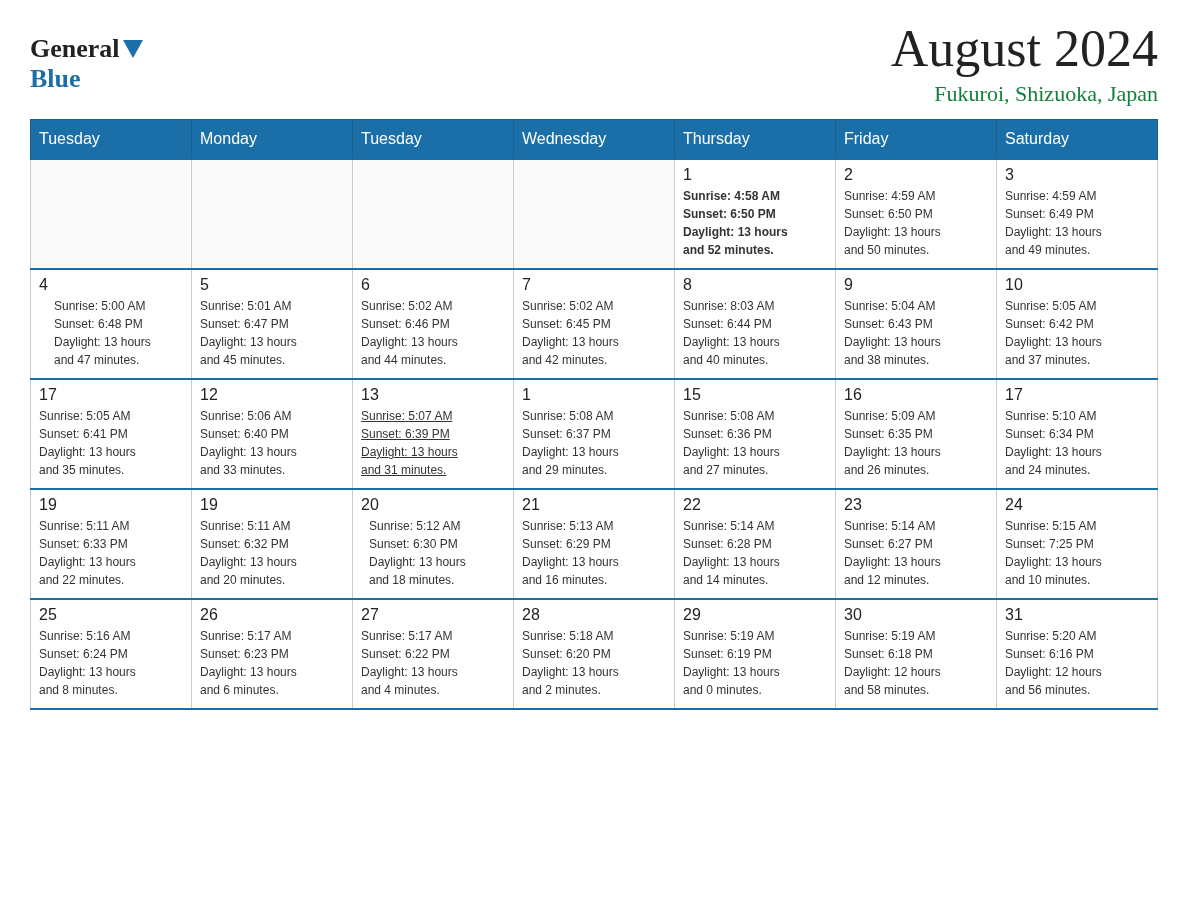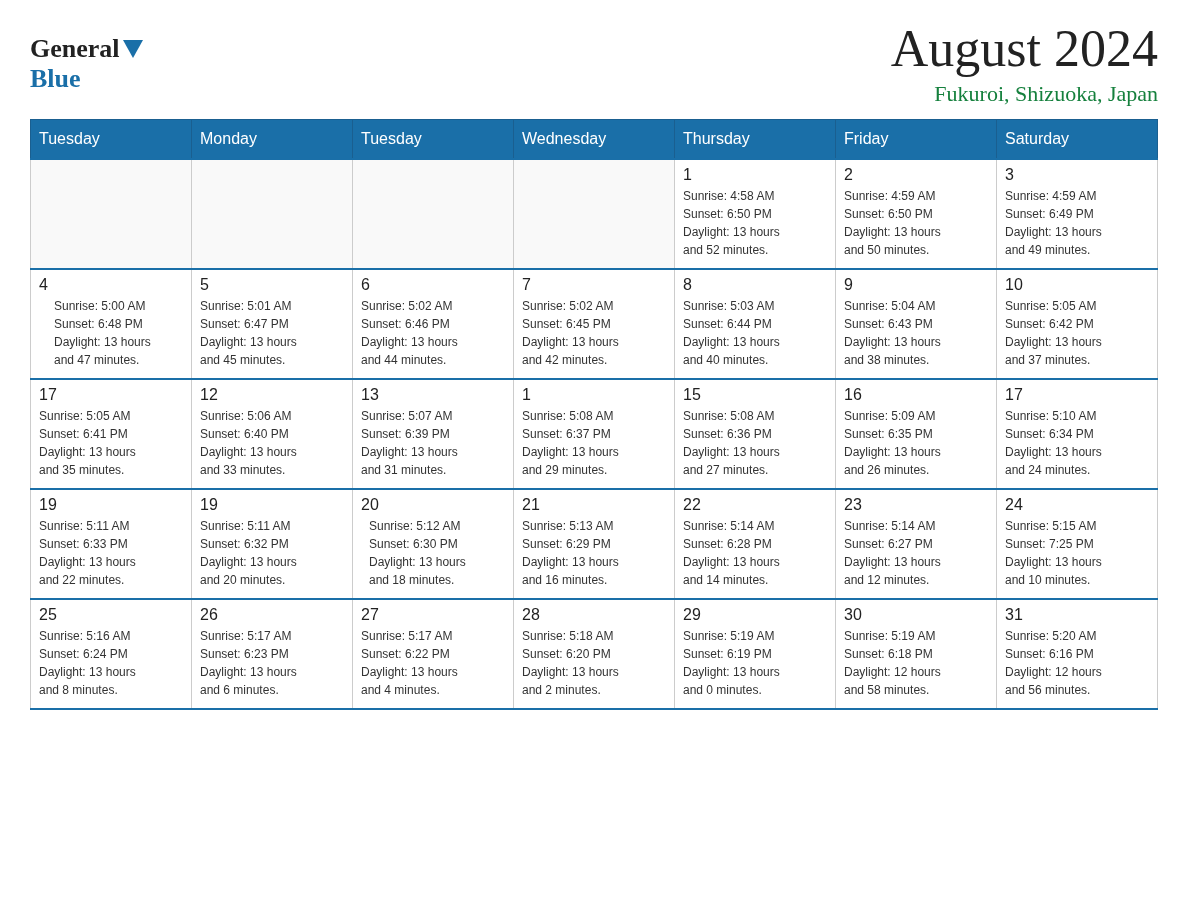--- a/index.html
+++ b/index.html
@@ -129,21 +129,21 @@
       </tr>
   </thead>
   <tbody id="calendar-body">
   <tr>
         <td class="empty-cell"></td>
         <td class="empty-cell"></td>
         <td class="empty-cell"></td>
         <td class="empty-cell"></td>
         <td>
           <span class="day-number">1</span>
-          <div class="day-info" style="white-space: pre-line;">Sunrise: 4:58 AM
+          <div class="day-info" style="white-space: pre-line; font-weight: bold;">Sunrise: 4:58 AM
 Sunset: 6:50 PM
 Daylight: 13 hours
 and 52 minutes.</div>
         </td>
         <td>
           <span class="day-number">2</span>
           <div class="day-info" style="white-space: pre-line;">Sunrise: 4:59 AM
 Sunset: 6:50 PM
 Daylight: 13 hours
 and 50 minutes.</div>
@@ -180,21 +180,21 @@
         </td>
         <td>
           <span class="day-number">7</span>
           <div class="day-info" style="white-space: pre-line;">Sunrise: 5:02 AM
 Sunset: 6:45 PM
 Daylight: 13 hours
 and 42 minutes.</div>
         </td>
         <td>
           <span class="day-number">8</span>
-          <div class="day-info" style="white-space: pre-line;">Sunrise: 5:03 AM
+          <div class="day-info" style="white-space: pre-line;">Sunrise: 8:03 AM
 Sunset: 6:44 PM
 Daylight: 13 hours
 and 40 minutes.</div>
         </td>
         <td>
           <span class="day-number">9</span>
           <div class="day-info" style="white-space: pre-line;">Sunrise: 5:04 AM
 Sunset: 6:43 PM
 Daylight: 13 hours
 and 38 minutes.</div>
@@ -217,21 +217,21 @@
         </td>
         <td>
           <span class="day-number">12</span>
           <div class="day-info" style="white-space: pre-line;">Sunrise: 5:06 AM
 Sunset: 6:40 PM
 Daylight: 13 hours
 and 33 minutes.</div>
         </td>
         <td>
           <span class="day-number">13</span>
-          <div class="day-info" style="white-space: pre-line;">Sunrise: 5:07 AM
+          <div class="day-info" style="white-space: pre-line; text-decoration: underline;">Sunrise: 5:07 AM
 Sunset: 6:39 PM
 Daylight: 13 hours
 and 31 minutes.</div>
         </td>
         <td>
           <span class="day-number">1</span>
           <div class="day-info" style="white-space: pre-line;">Sunrise: 5:08 AM
 Sunset: 6:37 PM
 Daylight: 13 hours
 and 29 minutes.</div>

